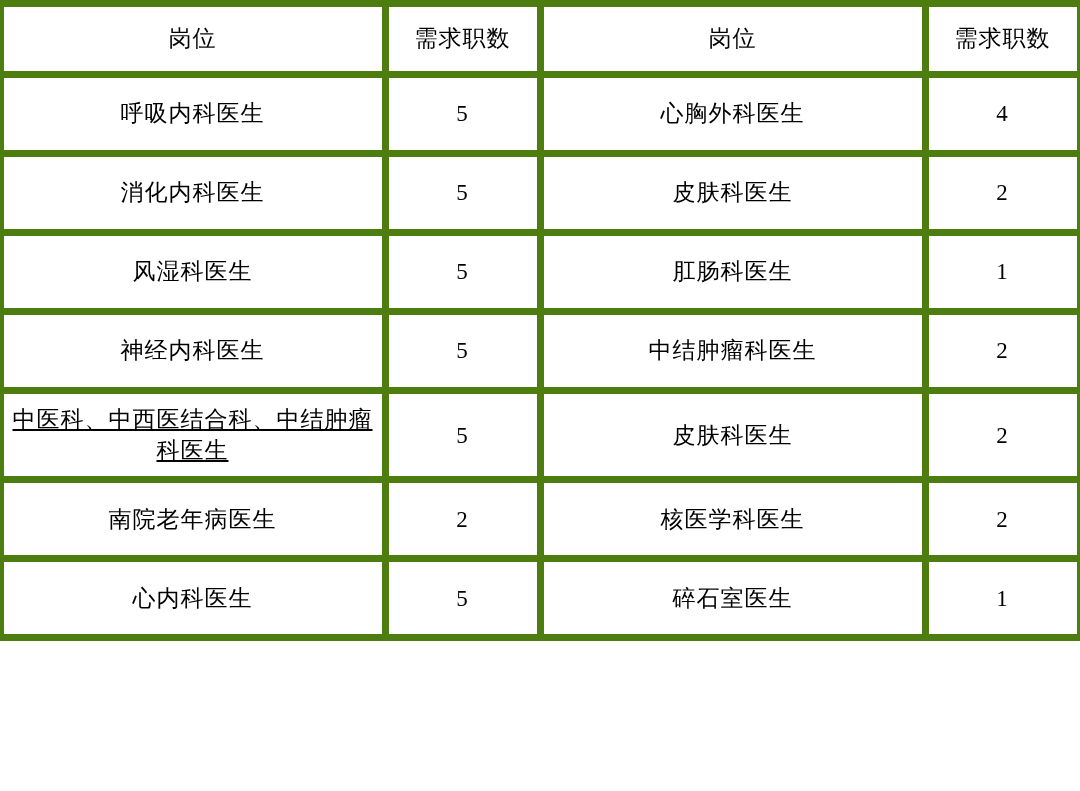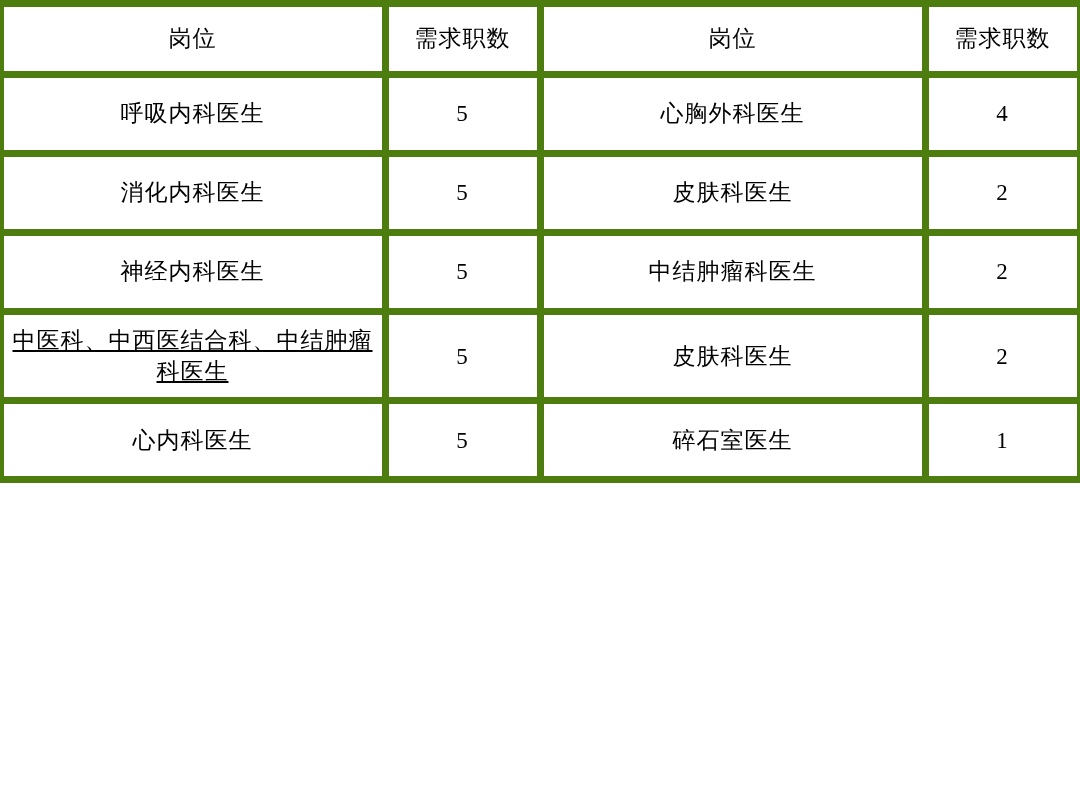--- a/index.html
+++ b/index.html
@@ -77,29 +77,41 @@
         <td>心胸外科医生</td>
         <td class="num">4</td>
       </tr>
       <tr>
         <td>消化内科医生</td>
         <td class="num">5</td>
         <td>皮肤科医生</td>
         <td class="num">2</td>
       </tr>
       <tr>
+        <td>风湿科医生</td>
+        <td class="num">5</td>
+        <td>肛肠科医生</td>
+        <td class="num">1</td>
+      </tr>
+      <tr>
         <td>神经内科医生</td>
         <td class="num">5</td>
         <td>中结肿瘤科医生</td>
         <td class="num">2</td>
       </tr>
       <tr>
         <td class="two-line">中医科、中西医结合科、中结肿瘤科医生</td>
         <td class="num">5</td>
         <td>皮肤科医生</td>
+        <td class="num">2</td>
+      </tr>
+      <tr>
+        <td>南院老年病医生</td>
+        <td class="num">2</td>
+        <td>核医学科医生</td>
         <td class="num">2</td>
       </tr>
       <tr>
         <td>心内科医生</td>
         <td class="num">5</td>
         <td>碎石室医生</td>
         <td class="num">1</td>
       </tr>
 
     </tbody>

